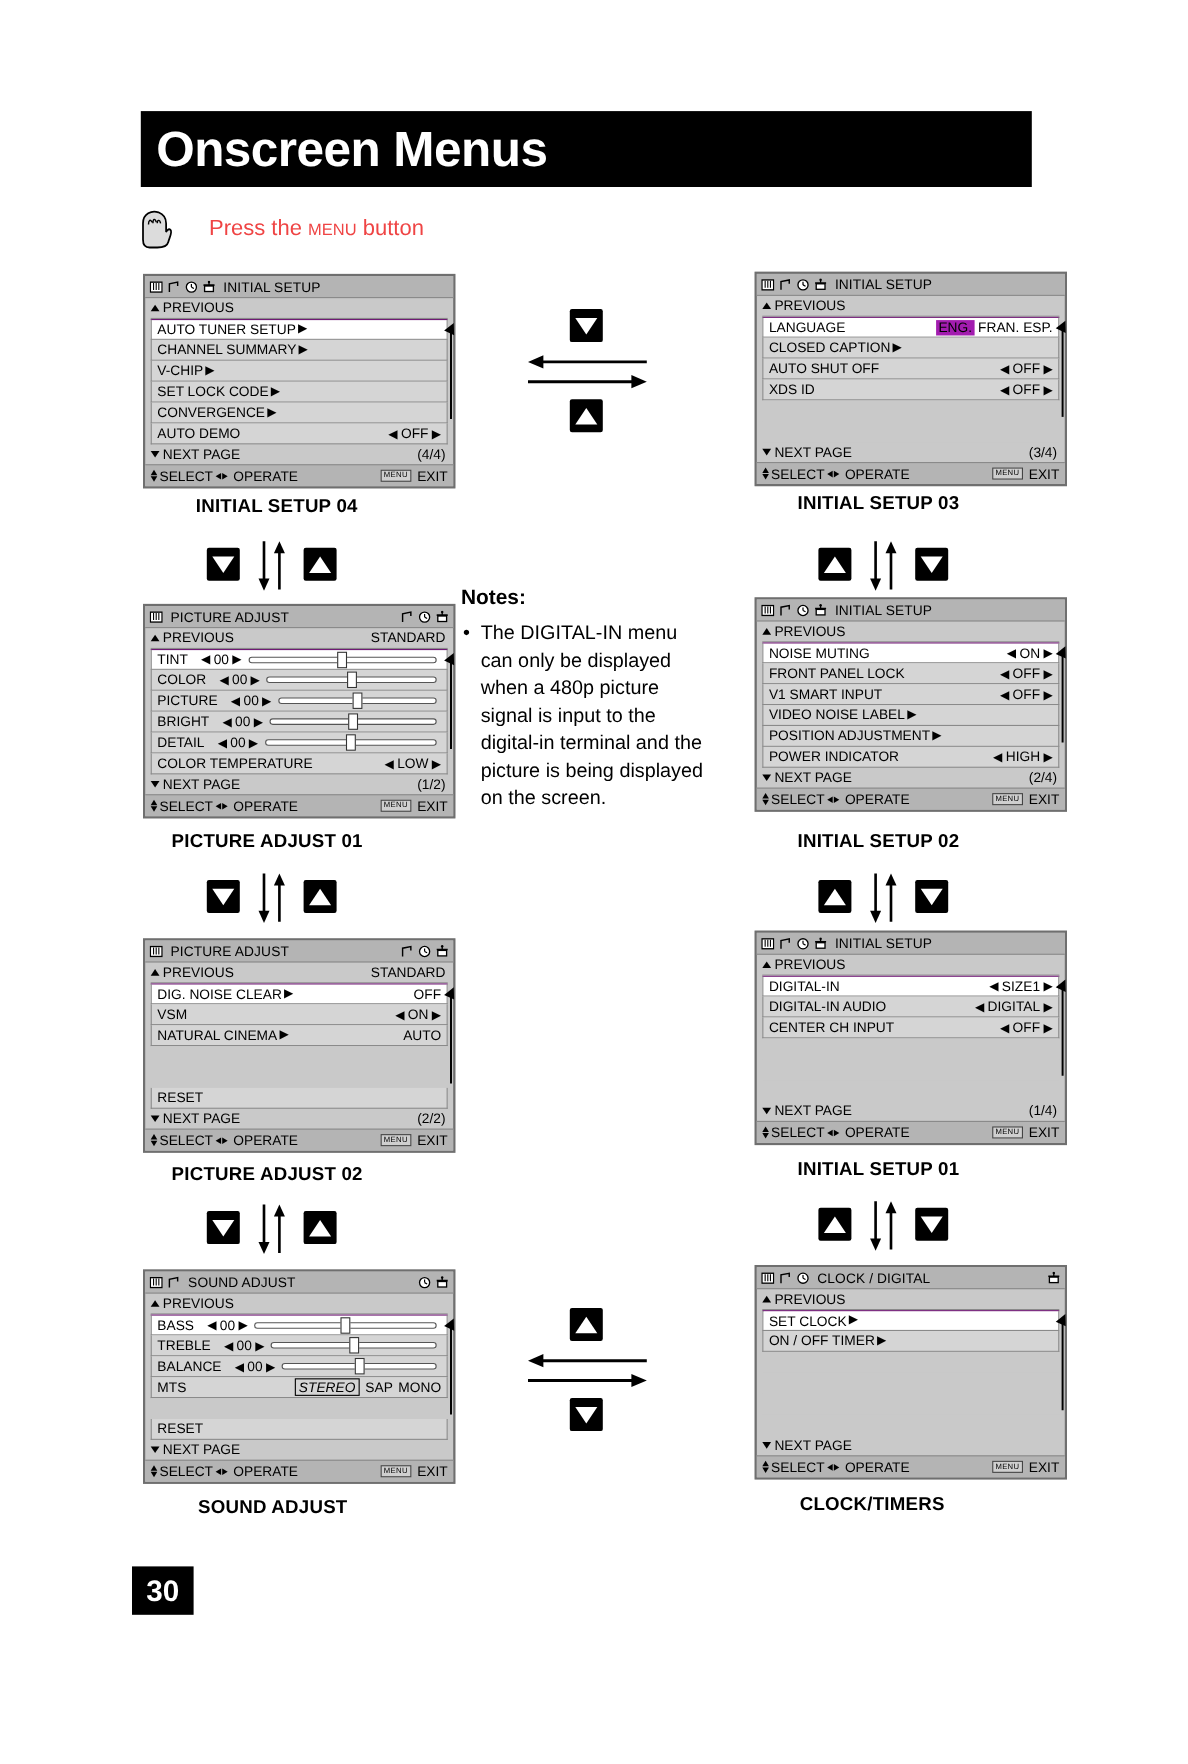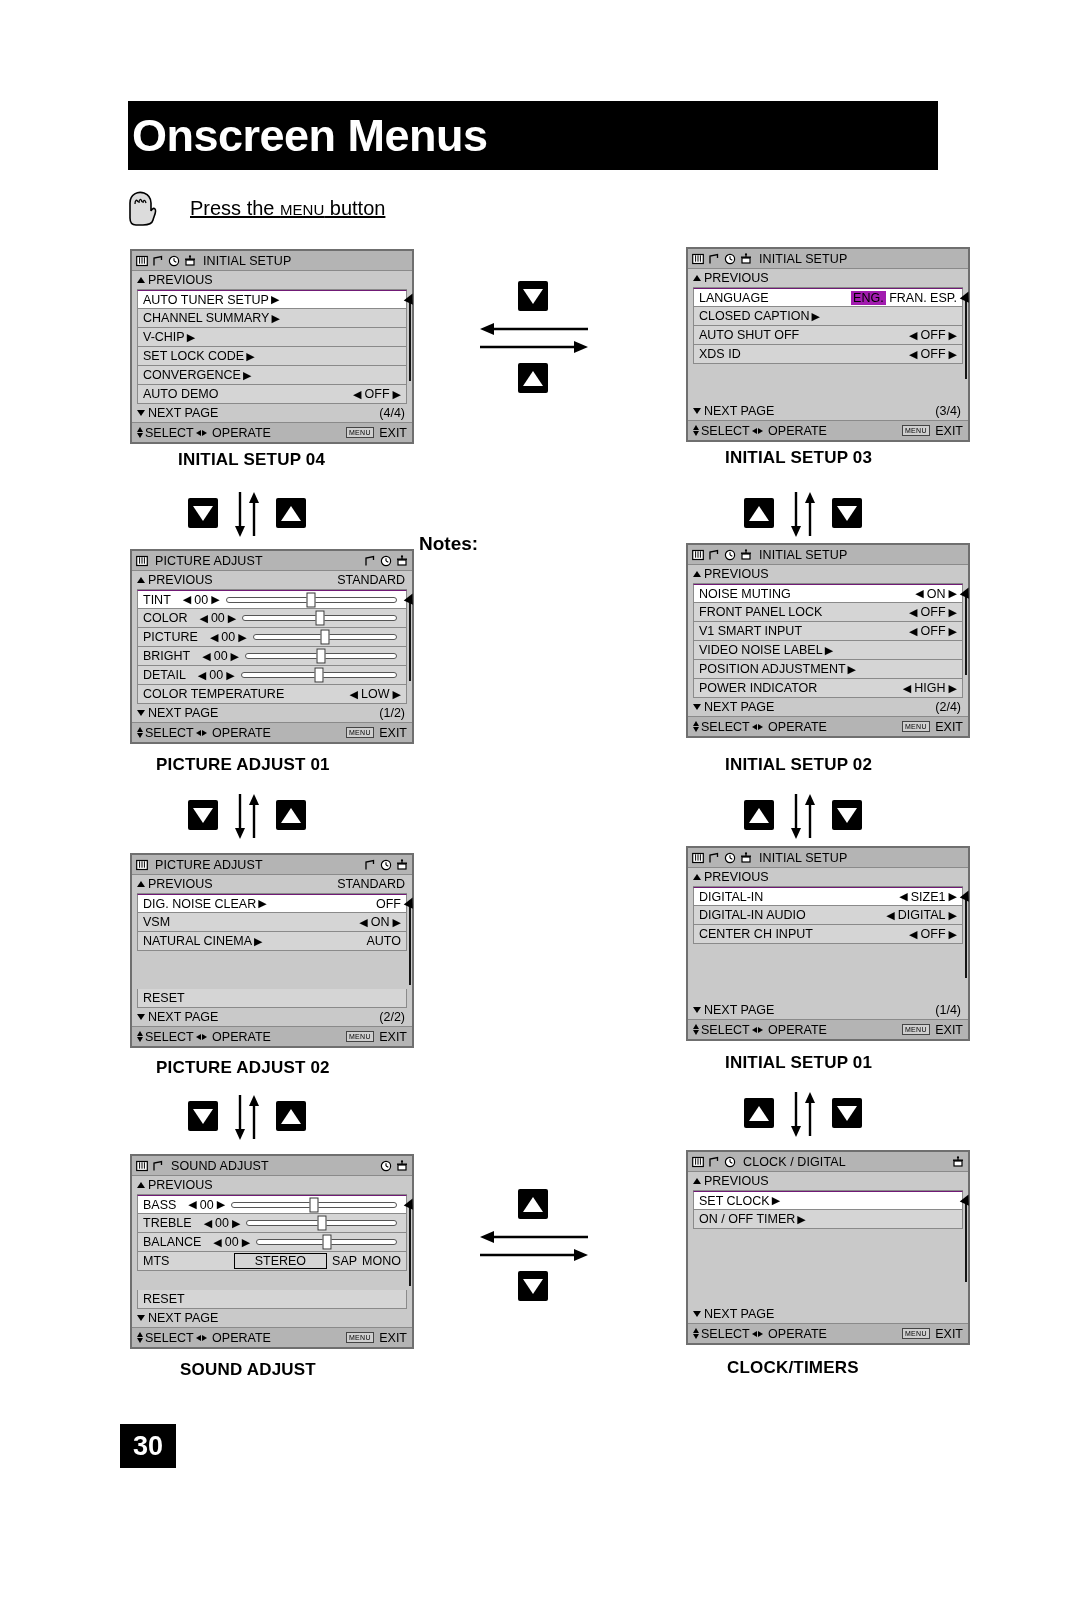--- a/index.html
+++ b/index.html
@@ -13,30 +13,30 @@
   }
 
   
   #header-bar{
     position:absolute;left:128px;top:101px;width:810px;height:69px;
     background:#000;
     display:flex;align-items:center;
   }
   #header-title{
     color:#fff;font-size:45px;font-weight:bold;letter-spacing:-0.5px;
-    margin-left:4px;
+    margin-left:14px;
   }
 
   
   #press-line{
     position:absolute;left:124px;top:188px;width:500px;height:40px;
     display:flex;align-items:center;
   }
   #hand-icon{width:36px;height:38px;position:relative;margin-right:30px;}
-  #press-text{font-size:20px;color:#000000;white-space:nowrap;text-decoration:underline;}
+  #press-text{font-size:20px;color:#ef4444;white-space:nowrap;}
   #press-text .smallcap{font-size:15px;}
 
   
   .osd{
     position:absolute;
     width:284px;
     border:2px solid #6f6f6f;
     background:#c9c9c9;
     box-sizing:border-box;
     font-size:12.5px;
@@ -113,21 +113,21 @@
   .foot-spacer{flex:1;}
 
   
   .scrollmark{
     position:absolute;right:-1px;top:20px;width:10px;height:86px;
   }
   .scrollmark svg{display:block;}
 
   
   .chip{background:#a21caf;padding:0 2px;}
-  .chipbox{border:1px solid #000;padding:0 20px;background:#d5d5d5;}
+  .chipbox{border:1px solid #000;padding:0 3px;background:#d5d5d5;font-style:italic;}
 
   
   .cap{
     position:absolute;font-size:17px;font-weight:bold;letter-spacing:.2px;
     white-space:nowrap;
   }
 
   
   .navgroup{position:absolute;display:flex;align-items:center;gap:12px;}
   .btnsq{
@@ -174,20 +174,21 @@
     </svg>
   </div>
   <div id="press-text">
     <span>Press the </span><span class="smallcap">MENU</span><span> button</span>
   </div>
 </div>
 
 <div id="notes">
   <h3>Notes:</h3>
   <ul>
+    <li>The DIGITAL-IN menu can only be displayed when a 480p picture signal is input to the digital-in terminal and the picture is being displayed on the screen.</li>
   </ul>
 </div>
 
 <div id="pagenum">30</div>
 
 <div id="osd-layer">
     <div class="osd" style="left: 130px; top: 249px;">
       <div class="osd-title">
         <span class="icn"><svg width="12" height="12" viewBox="0 0 12 12">
             <rect x="0.7" y="1.5" width="10.6" height="9" fill="#fff" stroke="#000" stroke-width="1.2"></rect>

